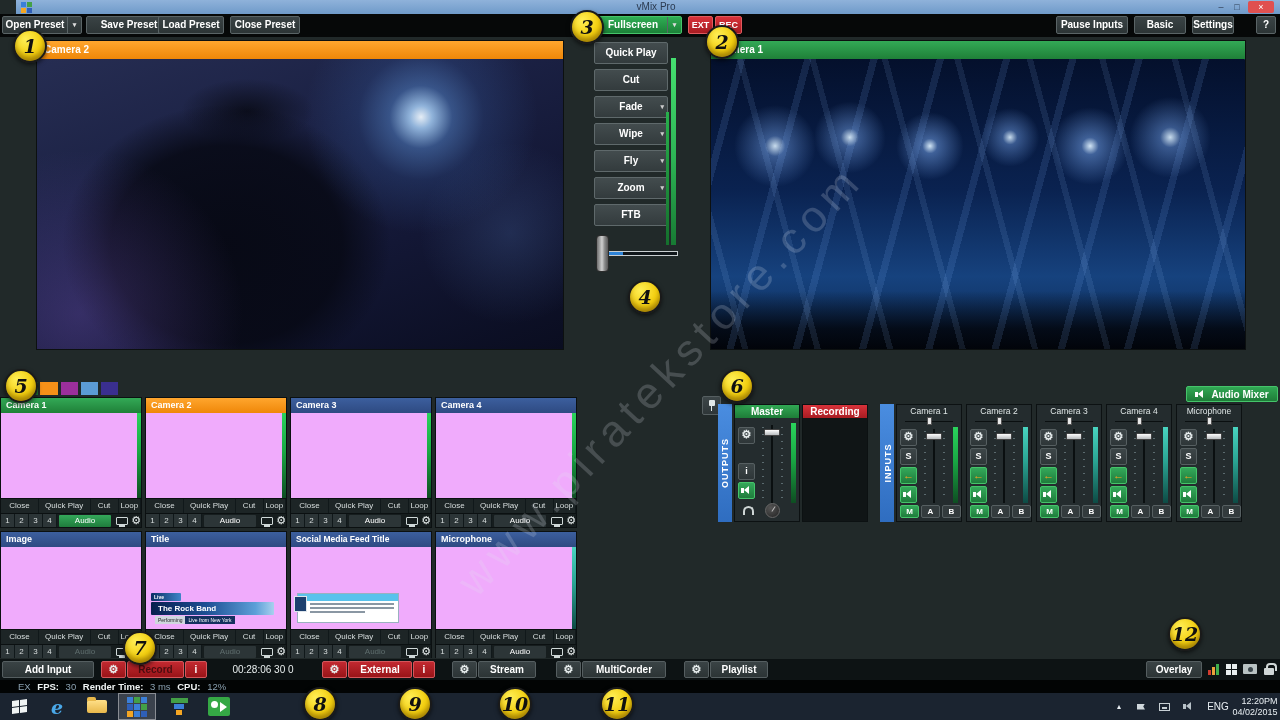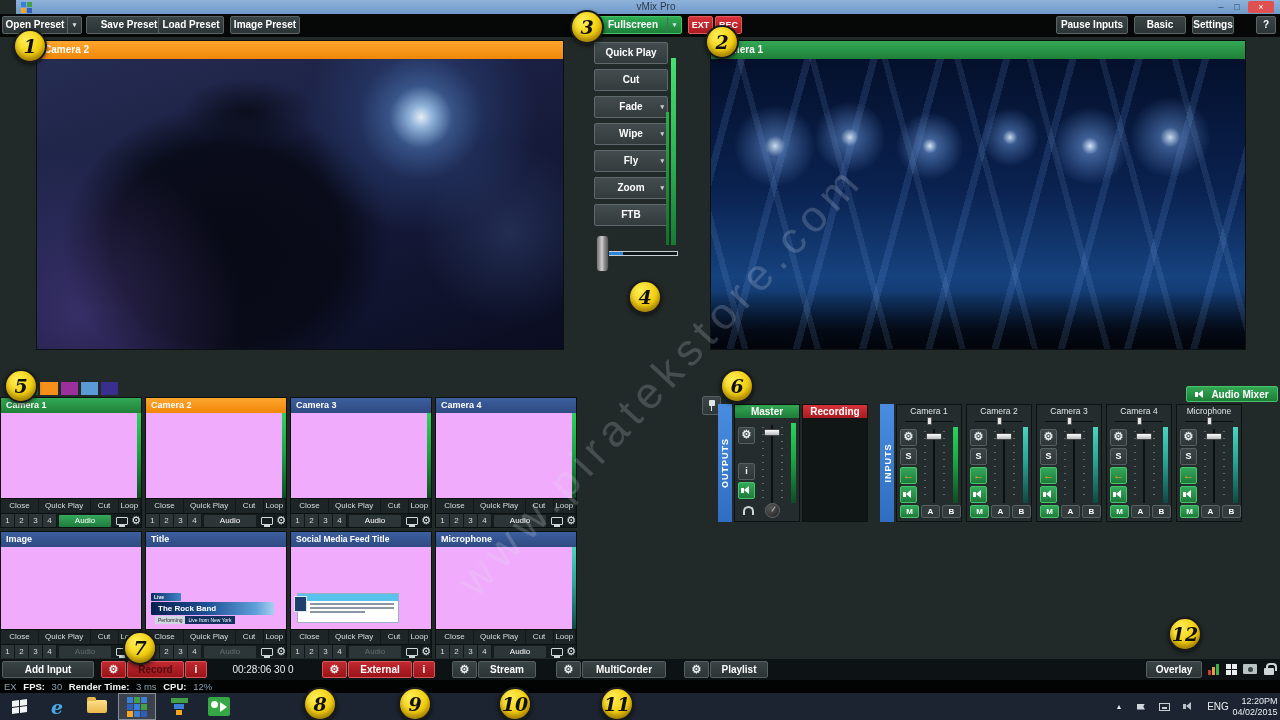--- a/index.html
+++ b/index.html
@@ -182,21 +182,21 @@
   .ic-grid { position:absolute; display:grid; grid-template-columns:5px 5px; grid-template-rows:5px 5px; gap:1px; }
   .ic-grid i { background:#e8eeee; }
   .ic-cam { position:absolute; width:14px; height:10px; background:#b8c2c2; border-radius:1px; }
   .ic-cam::after { content:''; position:absolute; left:4.5px; top:2.5px; width:5px; height:5px; border-radius:50%; background:#39454a; }
   .ic-lock { position:absolute; width:10px; height:7px; background:#cfd6d6; border-radius:1px; }
   .ic-lock::before { content:''; position:absolute; left:1.5px; top:-5px; width:7px; height:6px;
     border:2px solid #cfd6d6; border-bottom:none; border-radius:4px 4px 0 0; }
 
   
   .statusbar { left:0; top:680px; width:1280px; height:13px; background:#020404; color:#8aa0b0;
-    font-size:9.5px; line-height:13px; padding-left:4px; }
+    font-size:9.5px; line-height:13px; padding-left:18px; }
   .statusbar b { color:#f0f4f4; }
 
   
   .taskbar { left:0; top:693px; width:1280px; height:27px; background:#1b2430; }
   .tk { position:absolute; top:0; height:27px; display:flex; align-items:center; justify-content:center; }
   .win-logo { display:grid; grid-template-columns:7px 7px; grid-template-rows:6px 6px; gap:1px; transform:skewY(-8deg); }
   .win-logo span { background:#f0f4f4; }
   .ie-e { font-family:"DejaVu Serif", serif; font-style:italic; font-weight:bold; font-size:19px; color:#4aa8e8; }
   .ic-folder { position:relative; width:20px; height:13px; background:linear-gradient(#ffe089,#e8b84b); border-radius:2px; }
   .ic-folder::before { content:''; position:absolute; left:0; top:-3px; width:9px; height:4px;
@@ -250,21 +250,21 @@
     <div class="abs win-ctl win-close" style="left:1232px">×</div>
   </div>
 
   <div class="abs toolbar">
     <div class="tbtn" style="left:2px;width:80px;padding-right:14px">
       <span>Open Preset</span>
       <span class="caret-box">▾</span>
     </div>
     <div class="tbtn" style="left:86px;width:86px">Save Preset</div>
     <div class="tbtn" style="left:158px;width:66px">Load Preset</div>
-    <div class="tbtn" style="left:230px;width:70px">Image Preset</div>
+    <div class="tbtn" style="left:230px;width:70px">Close Preset</div>
     <div class="tbtn green" style="left:598px;width:84px;padding-right:14px">
       <span>Fullscreen</span>
       <span class="caret-box">▾</span>
     </div>
     <div class="tbtn red" style="left:688px;width:25px">EXT</div>
     <div class="tbtn red" style="left:715px;width:27px">REC</div>
     <div class="tbtn" style="left:1056px;width:72px">Pause Inputs</div>
     <div class="tbtn" style="left:1134px;width:52px">Basic</div>
     <div class="tbtn" style="left:1192px;width:42px">Settings</div>
     <div class="tbtn" style="left:1256px;width:20px">?</div>

